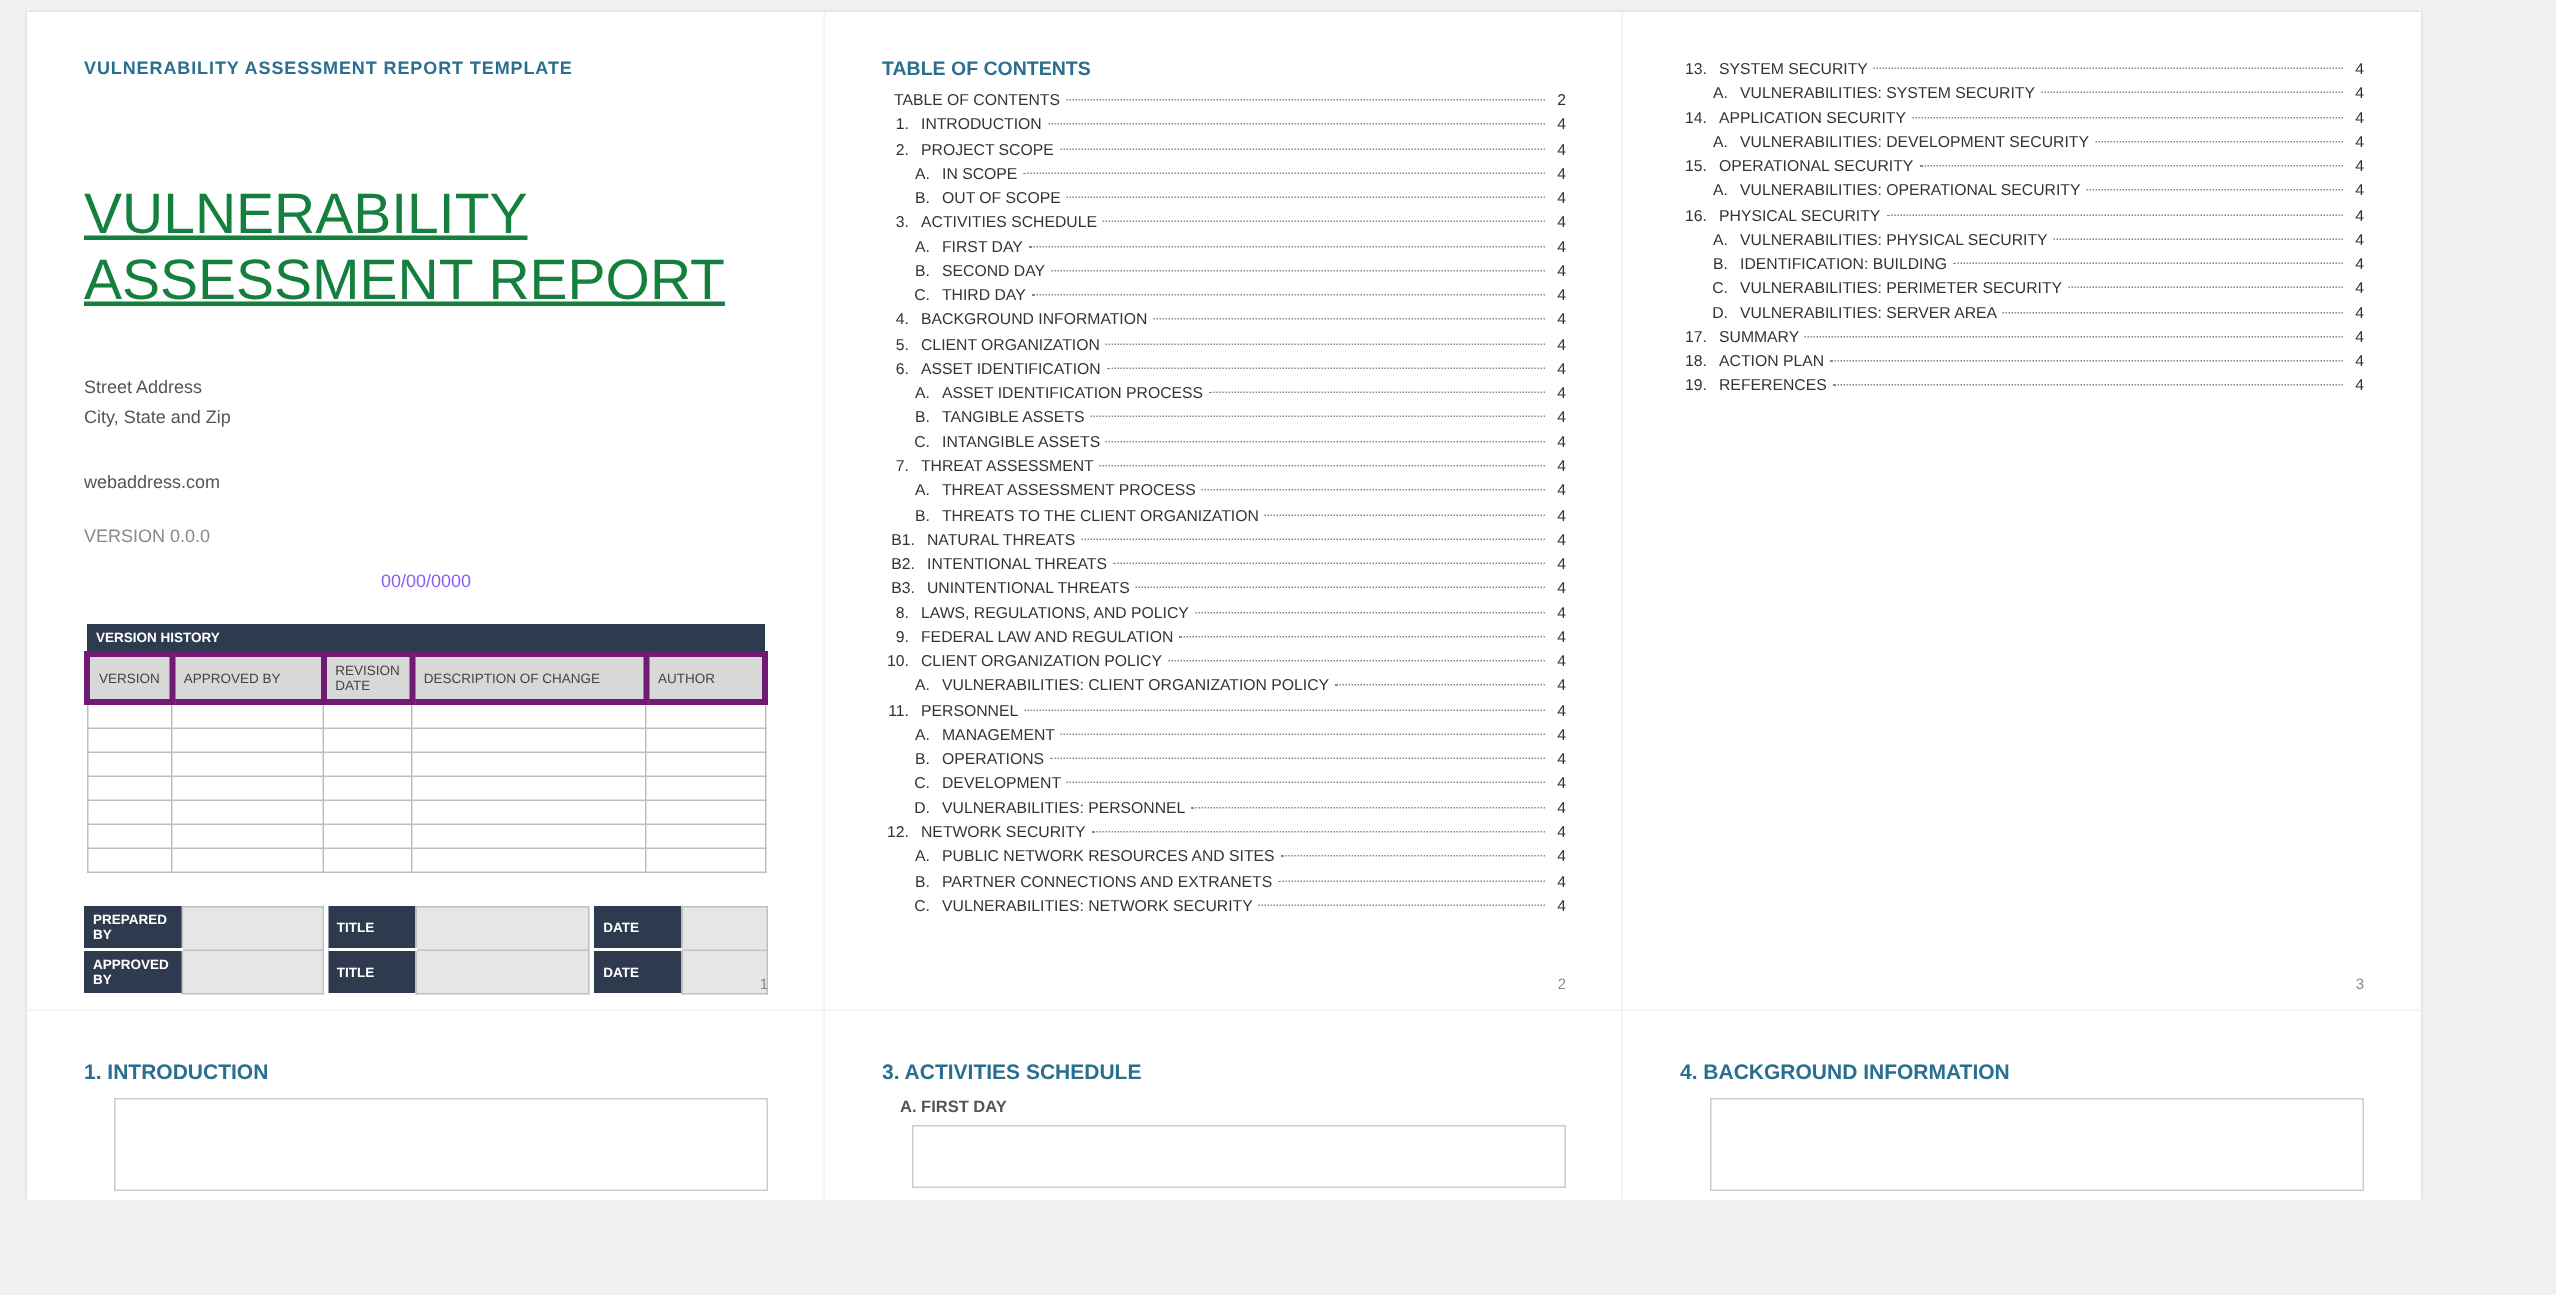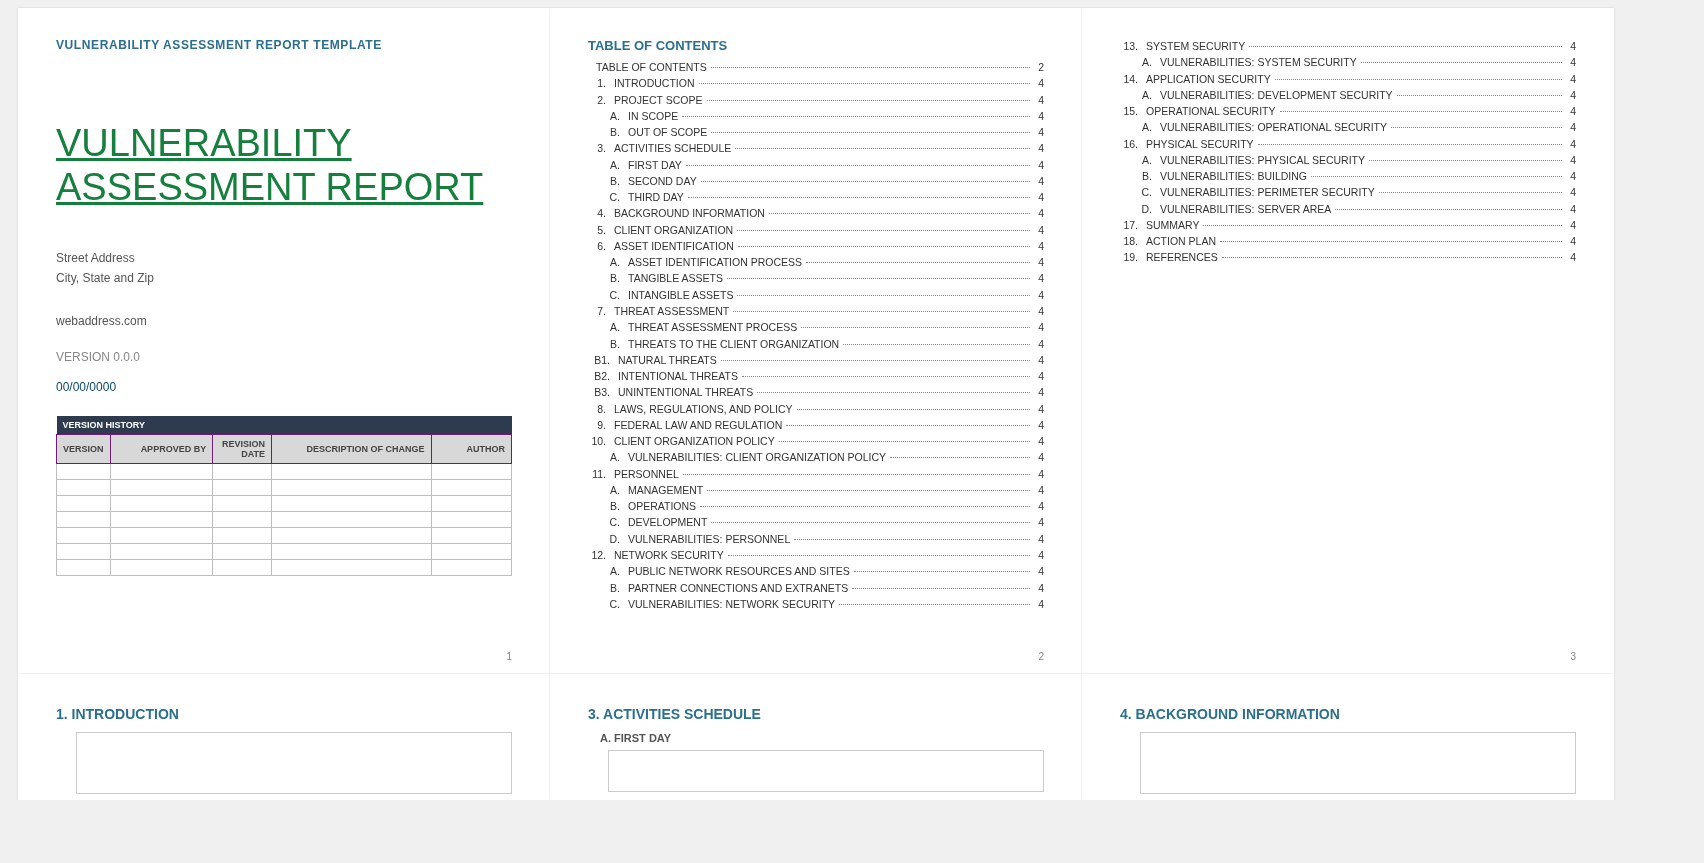--- a/index.html
+++ b/index.html
@@ -4,24 +4,24 @@
 <style>
   html,body{margin:0;padding:0;background:#f0f0f0;font-family:"Segoe UI",Arial,sans-serif;color:#333;}
   .grid{display:grid;grid-template-columns:repeat(3,1fr);padding:8px 90px 0 18px;}
   .page{background:#fff;box-shadow:0 0 2px rgba(0,0,0,.15);padding:30px 38px 18px 38px;height:666px;position:relative;box-sizing:border-box;overflow:hidden;}
   .page.short{height:126px;padding-bottom:0;}
   .template-label{font-size:12px;font-weight:600;letter-spacing:.6px;color:#2a6f8f;margin-bottom:70px;}
   .report-title{font-size:38px;font-weight:300;line-height:1.15;color:#15803d;margin:0 0 40px 0;text-decoration:underline;}
   .company{font-size:12px;color:#555;line-height:1.6;margin-bottom:26px;}
   .web{font-size:12px;color:#555;margin-bottom:22px;}
   .ver{font-size:12px;color:#888;margin-bottom:16px;}
-  .date{font-size:12px;color:#0c4a6e;margin-bottom:22px;}
+  .date{font-size:12px;color:#8b5cf6;margin-bottom:22px;text-align:center;}
   table{border-collapse:collapse;width:100%;font-size:9px;}
   .vh th.dark{background:#2e3b4e;color:#fff;text-align:left;padding:4px 6px;font-size:9px;font-weight:600;}
-  .vh th.head{background:#d8d8d8;color:#444;text-align:right;padding:4px 6px;border:1px solid #701a75;font-weight:700;}
+  .vh th.head{background:#d8d8d8;color:#444;text-align:left;padding:4px 6px;border:4px solid #701a75;font-weight:400;}
   .vh td{border:1px solid #bfbfbf;height:15px;padding:0 4px;}
   .sig{margin-top:22px;}
   .sig td{padding:4px 6px;height:18px;}
   .sig td.lab{background:#2e3b4e;color:#fff;font-size:9px;font-weight:600;width:54px;}
   .sig td.val{background:#e6e6e6;border:1px solid #bfbfbf;}
   .sig td.gap{width:4px;background:transparent;border:none;padding:0;}
   .sig tr+tr td{border-top:2px solid #fff;}
   .pnum{position:absolute;bottom:12px;right:38px;font-size:10px;color:#888;}
   .toc-head{font-size:13px;font-weight:700;color:#2a6f8f;margin-bottom:6px;}
   .toc{font-size:10.5px;color:#333;}
@@ -113,20 +113,44 @@
       <tr>
             <td></td>
             <td></td>
             <td></td>
             <td></td>
             <td></td>
           </tr>
     </tbody>
       </table>
 
+    <table class="sig">
+      <tbody>
+          <tr>
+        <td class="lab">PREPARED BY</td>
+        <td class="val" style="width:110px"></td>
+        <td class="gap"></td>
+        <td class="lab" style="width:30px">TITLE</td>
+        <td class="val" style="width:140px"></td>
+        <td class="gap"></td>
+        <td class="lab" style="width:30px">DATE</td>
+        <td class="val" style="width:60px"></td>
+      </tr>
+      <tr>
+        <td class="lab">APPROVED BY</td>
+        <td class="val"></td>
+        <td class="gap"></td>
+        <td class="lab">TITLE</td>
+        <td class="val"></td>
+        <td class="gap"></td>
+        <td class="lab">DATE</td>
+        <td class="val"></td>
+      </tr>
+    </tbody>
+      </table>
 
     <div class="pnum">1</div>
   </div>
 
   <div class="page">
     <div class="toc-head">TABLE OF CONTENTS</div>
     <div class="toc" id="toc-p2">
         <div class="row">
           <span class="idx num" style="width: 0px;"></span>
           <span class="lbl">TABLE OF CONTENTS</span>
@@ -380,21 +404,21 @@
           <span class="pg">4</span>
         </div>
         <div class="row">
           <span class="idx sub">A.</span>
           <span class="lbl">VULNERABILITIES: PHYSICAL SECURITY</span>
           <span class="dots"></span>
           <span class="pg">4</span>
         </div>
         <div class="row">
           <span class="idx sub">B.</span>
-          <span class="lbl">VULNERABILITIES: BUILDING</span>
+          <span class="lbl">IDENTIFICATION: BUILDING</span>
           <span class="dots"></span>
           <span class="pg">4</span>
         </div>
         <div class="row">
           <span class="idx sub">C.</span>
           <span class="lbl">VULNERABILITIES: PERIMETER SECURITY</span>
           <span class="dots"></span>
           <span class="pg">4</span>
         </div>
         <div class="row">

